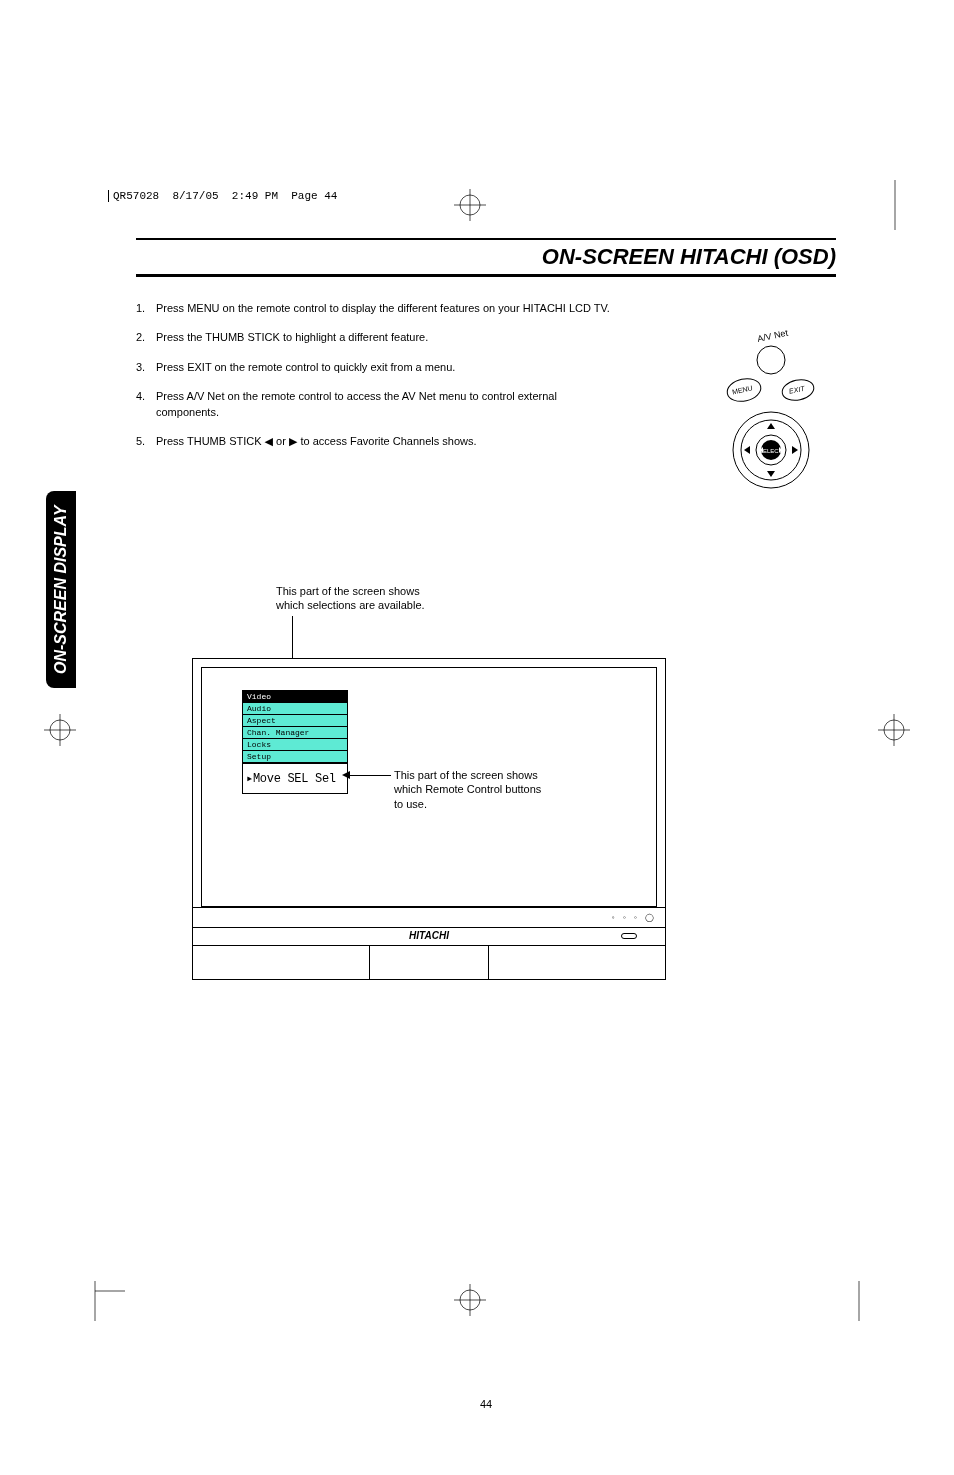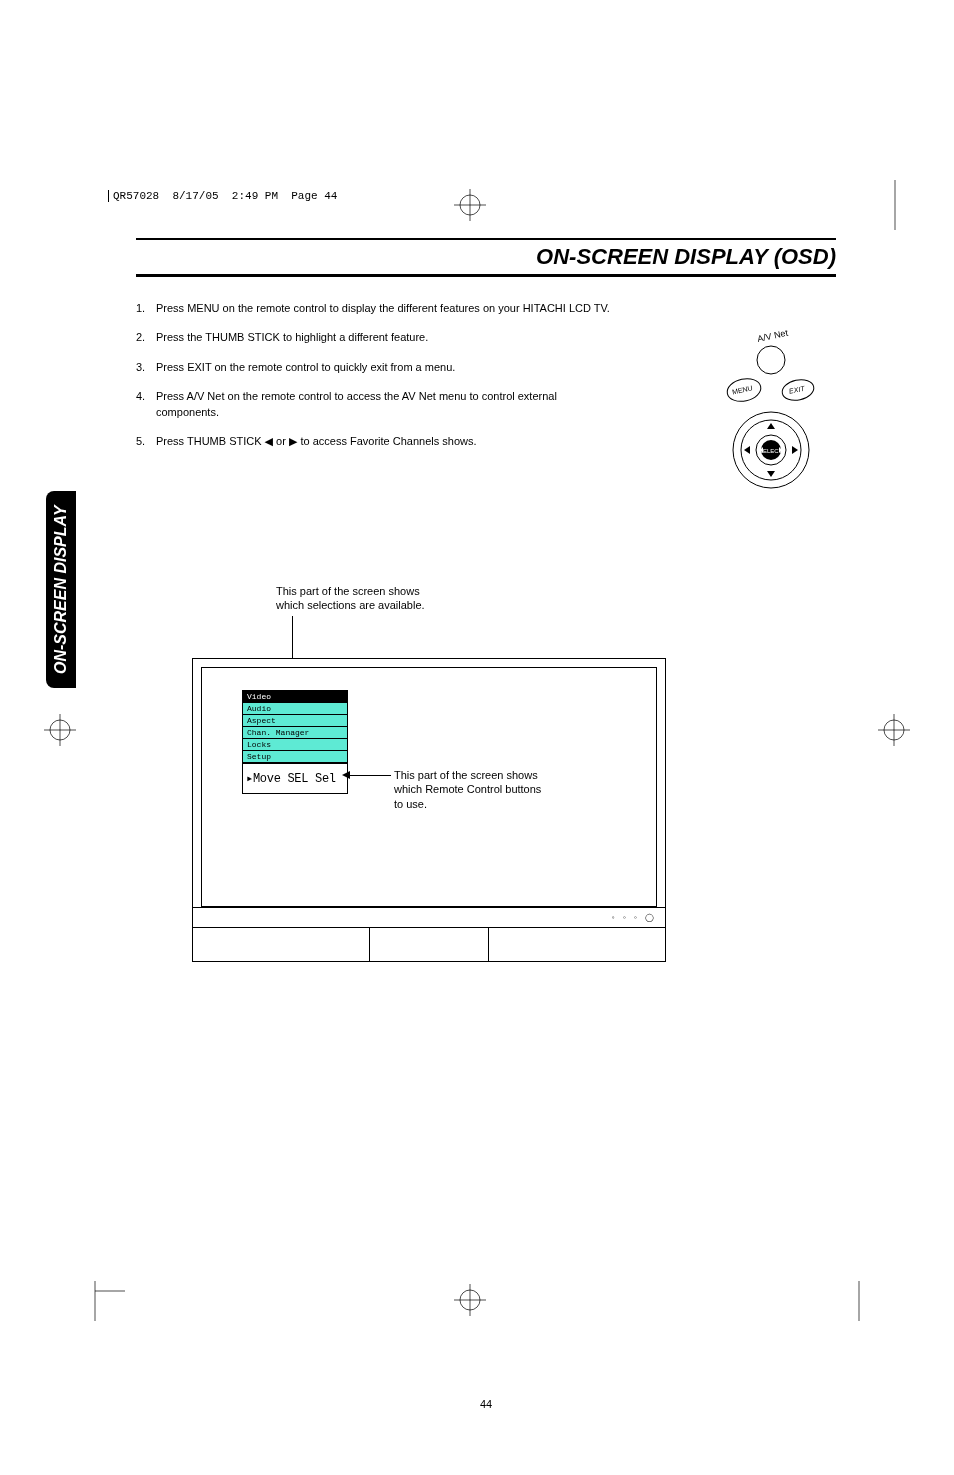--- a/index.html
+++ b/index.html
@@ -306,21 +306,21 @@
 </div>
 <div class="corner-crop-br">
   <svg width="60" height="60">
     <line x1="30" y1="60" x2="30" y2="20" stroke="#000" stroke-width="0.7"></line>
   </svg>
 </div>
 
 <div class="page">
 
   <div class="title-bar">
-    <span class="title-text">ON-SCREEN DISPLAY (OSD)</span>
+    <span class="title-text">ON-SCREEN HITACHI (OSD)</span>
   </div>
 
   <div class="instructions">
     <ol>
       <li>
           <span class="num">1.</span>
           <span class="txt">Press MENU on the remote control to display the different features on your HITACHI LCD TV.</span>
         </li>
       <li>
           <span class="num">2.</span>
@@ -397,20 +397,24 @@
         <div class="inline-caption">
           <div>This part of the screen shows</div>
           <div>which Remote Control buttons</div>
           <div>to use.</div>
         </div>
       </div>
     </div>
     <div class="tv-controls">
       <span class="ctrl-dots">◦ ◦ ◦ ◯</span>
     </div>
+    <div class="tv-logo-bar">
+      <span>HITACHI</span>
+      <span class="ir-slot"></span>
+    </div>
     <div class="tv-base">
       <div class="stand-neck"></div>
     </div>
   </div>
 
   <div class="page-num">44</div>
 
 </div>
 
 <div class="side-tab-wrap">

